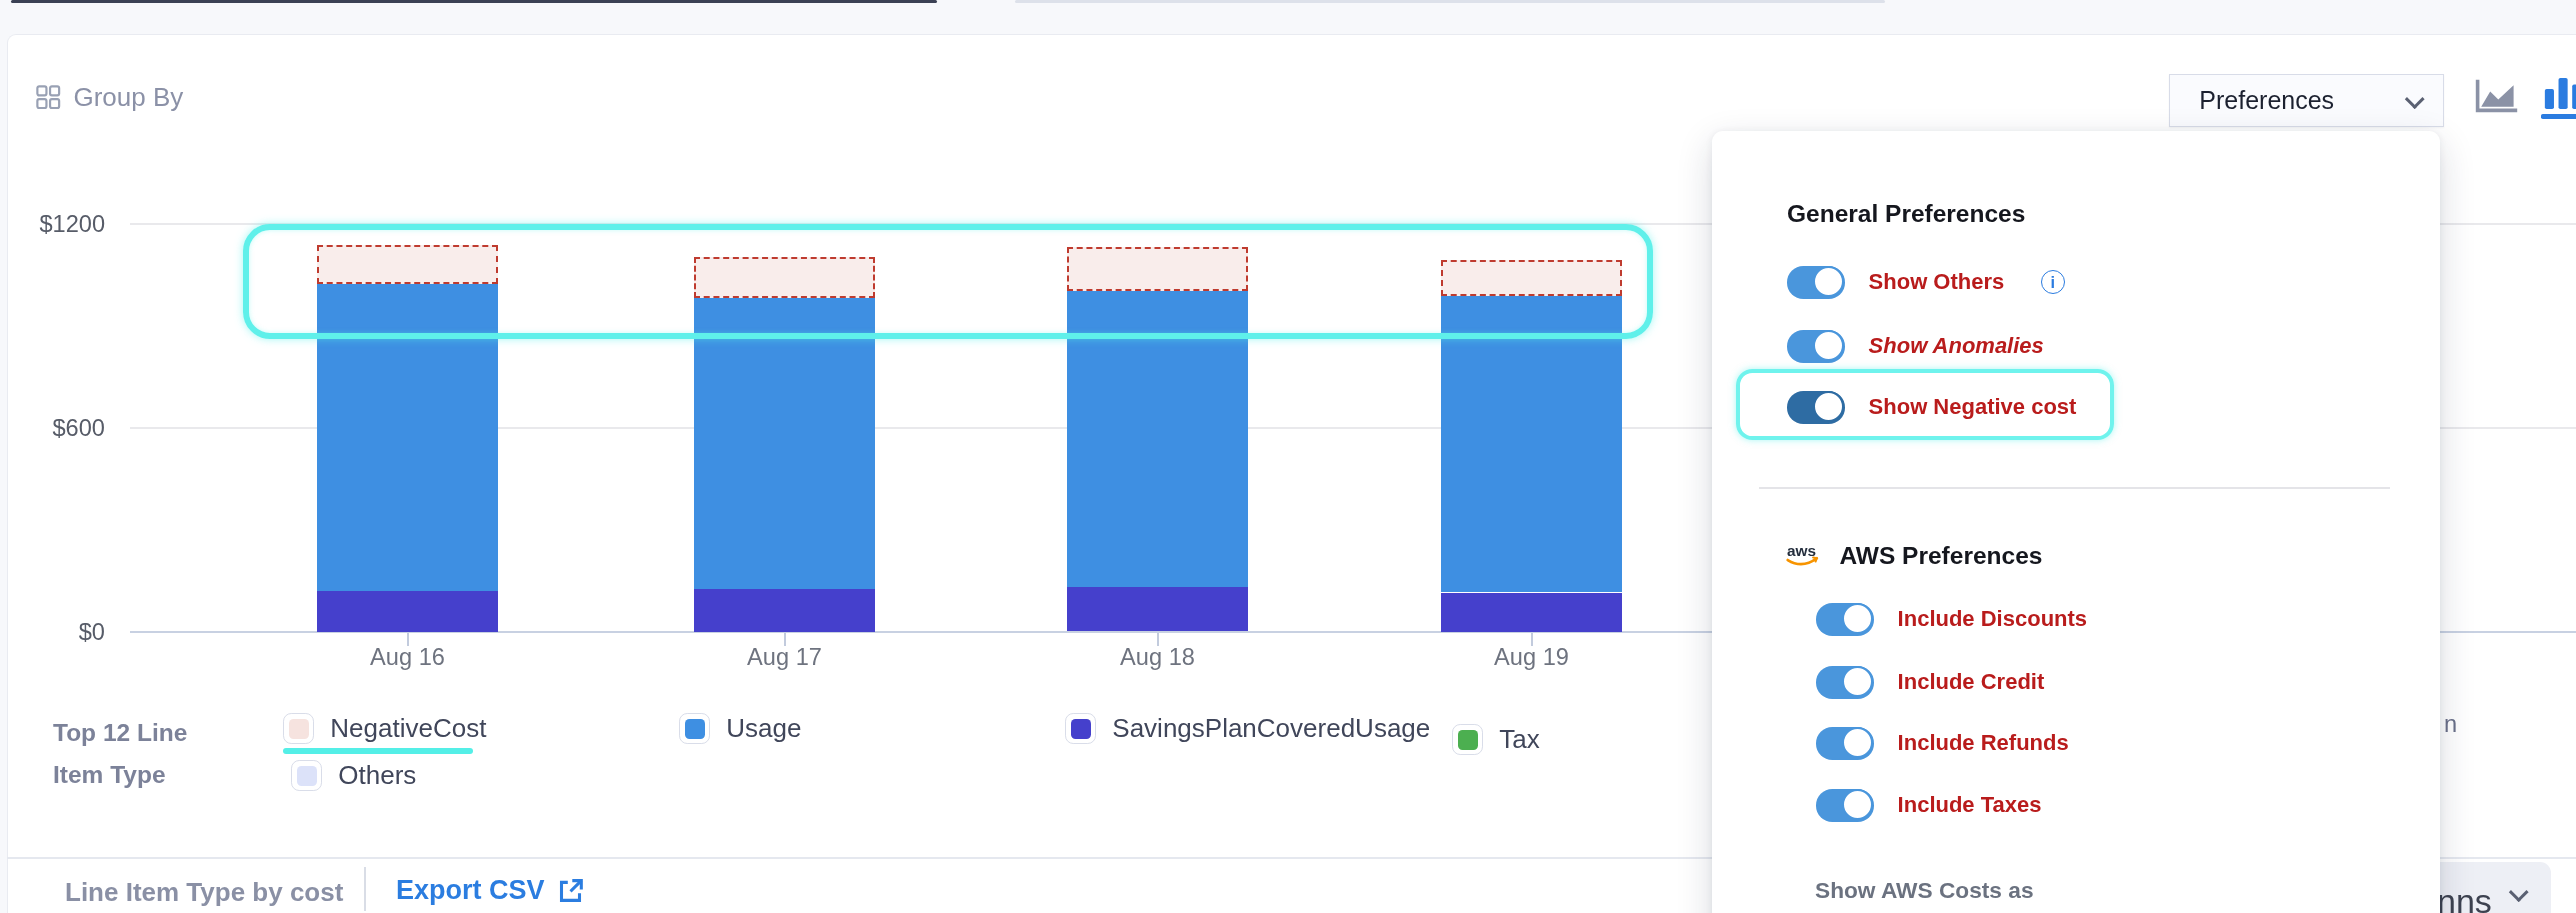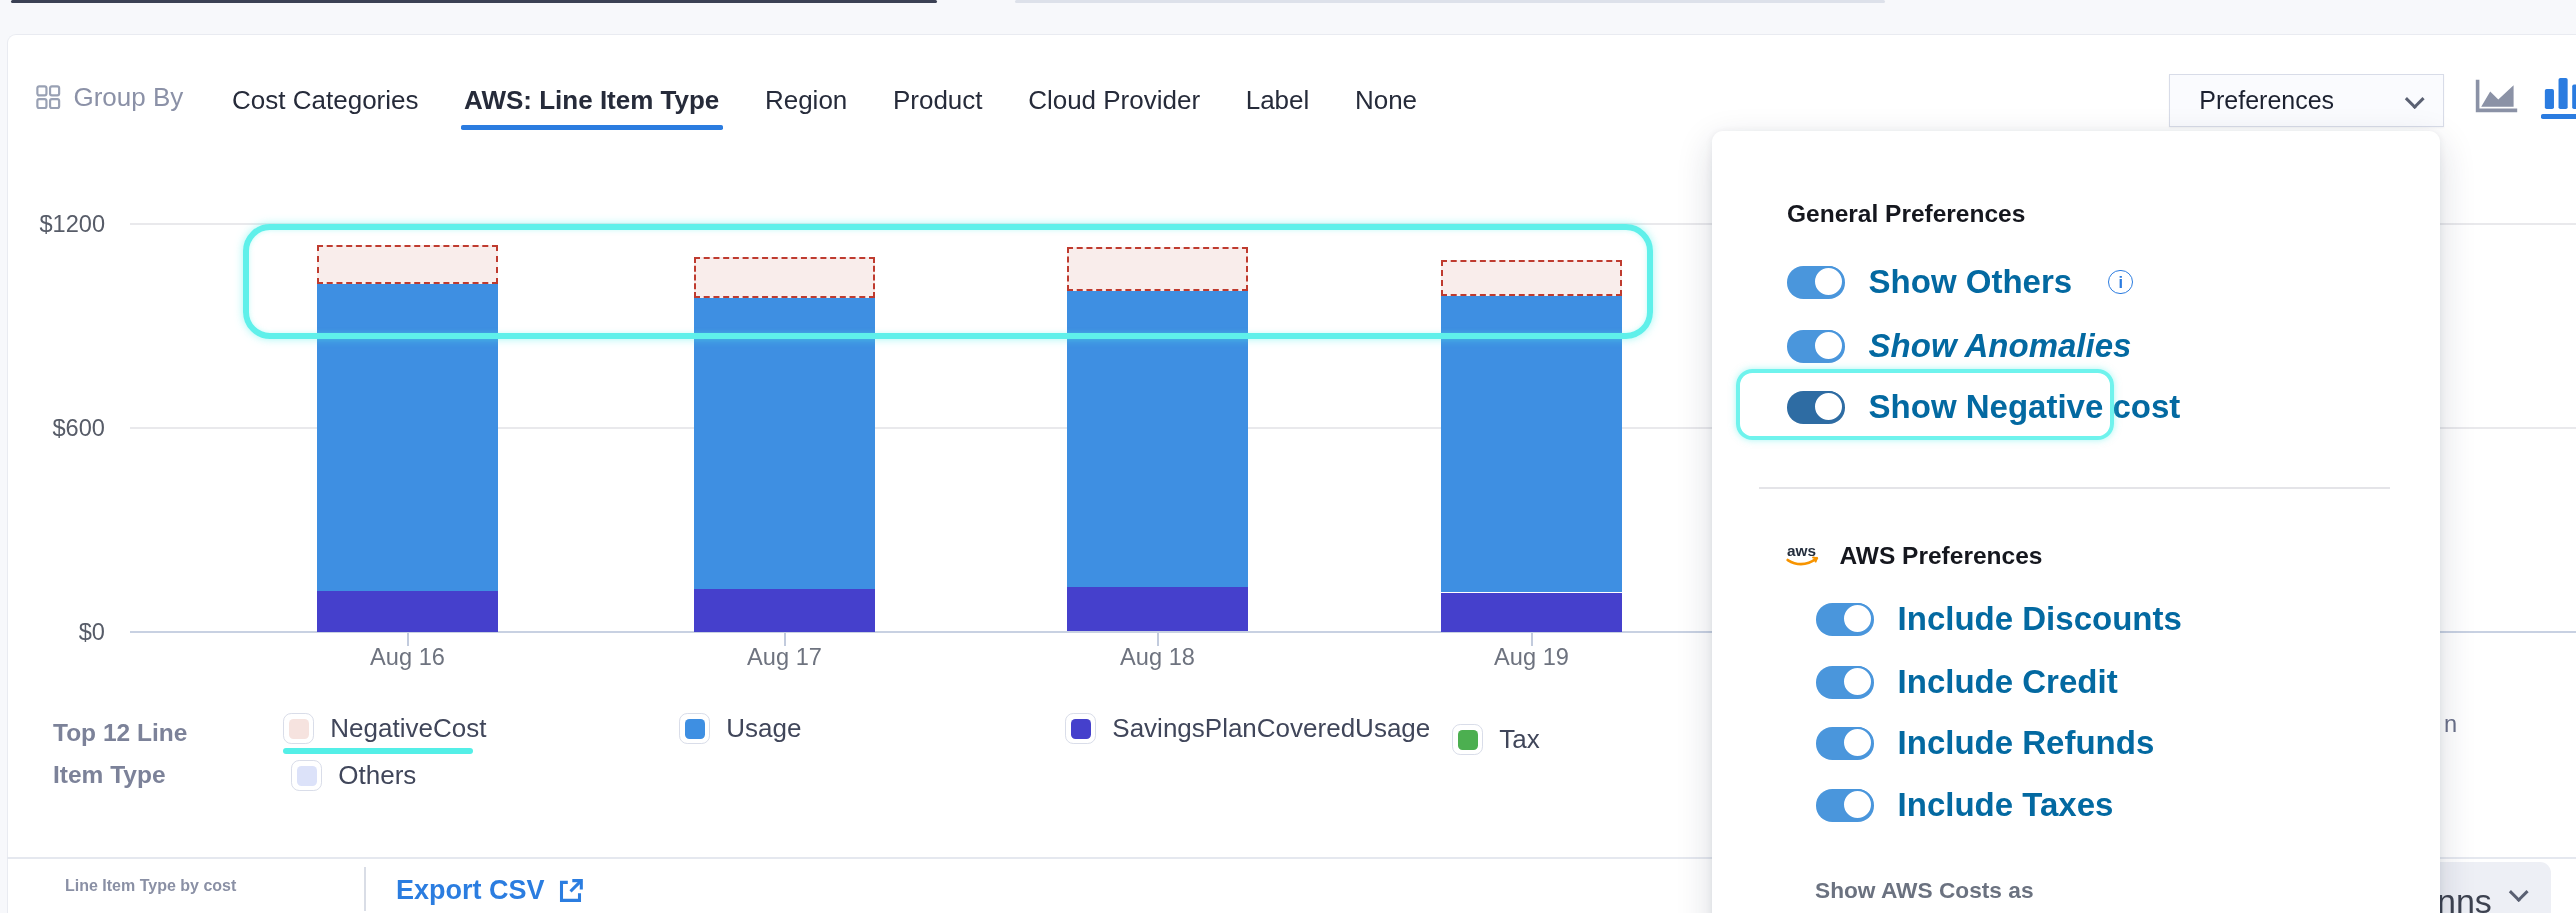--- a/index.html
+++ b/index.html
@@ -70,41 +70,41 @@
   .swatch { width:31px; height:31px; border:1.8px solid #d9dde9; border-radius:8.2px; background:#fff;
     display:flex; align-items:center; justify-content:center; }
   .swatch .fill { width:20px; height:20px; border-radius:4.5px; }
   .legend-item .lbl { font-size:26px; color:#40465a; }
   .legend-underline { position:absolute; left:283px; top:748px; width:190px; height:6.3px;
     background:#54efe7; border-radius:3.6px; }
   .legend-partial { position:absolute; left:2444px; top:711px; font-size:23.6px; color:#6a7089; z-index:2; }
 
   
   .footer-divider { position:absolute; left:7.3px; right:0; top:857px; height:1.8px; background:#e5e8ef; }
-  .footer-title { position:absolute; left:65px; top:877px; font-size:16px; font-weight:700; color:#8a90a5; }
+  .footer-title { position:absolute; left:65px; top:877px; font-size:26px; font-weight:700; color:#8a90a5; }
   .footer-vsep { position:absolute; left:364px; top:867px; width:1.8px; height:44px; background:#d9dde6; }
   .export-link { position:absolute; left:396px; top:875px; display:flex; align-items:center; gap:12.7px;
     color:#2b7de0; font-size:27px; font-weight:700; cursor:pointer; }
   .columns-btn { position:absolute; left:2355px; top:862px; width:196px; height:63px;
     background:#edeff5; border-radius:11px; display:flex; align-items:center; gap:18px;
     padding-left:82px; z-index:8; cursor:pointer; }
   .columns-btn .lbl { font-size:34px; color:#3d4250;margin-top:16px; }
 
   
   .panel { position:absolute; left:1712px; top:131px; width:728px; height:816px;
     background:#ffffff; border-radius:11px; z-index:20;
     box-shadow:0 12.7px 36px rgba(25,32,60,.16), 0 1.8px 7.3px rgba(25,32,60,.08); }
   .panel h3 { position:absolute; font-size:24.5px; font-weight:700; color:#15171e; }
   .toggle-row { position:absolute; display:flex; align-items:center; gap:23.6px; height:36px; }
   .toggle { position:relative; width:58px; height:33px; border-radius:16.3px; background:#4a96dc; cursor:pointer; flex:0 0 auto; }
   .toggle .knob { position:absolute; right:0.9px; top:0.9px; width:31px; height:31px; border-radius:50%;
     background:#fff; border:2.7px solid #4a96dc; }
   .toggle.dark { background:#2e6ca3; }
   .toggle.dark .knob { border-color:#2e6ca3; }
-  .toggle-row .lbl { font-size:33px; font-weight:700; color:#0369a1; white-space:nowrap; }
+  .toggle-row .lbl { font-size:22px; font-weight:700; color:#b91c1c; white-space:nowrap; }
   .info-icon { display:inline-flex; align-items:center; justify-content:center;
     width:24.5px; height:24.5px; border:1.8px solid #2b7ce0; border-radius:50%;
     color:#2b7ce0; font-size:16.3px; font-weight:700; margin-left:12.7px; cursor:pointer; }
   .panel-divider { position:absolute; left:47px; top:356px; width:631px; height:1.8px; background:#e4e4e8; }
   .aws-head { position:absolute; left:73px; top:410px; display:flex; align-items:center; gap:14.5px; }
   .aws-head .txt { font-size:24.5px; font-weight:700; color:#15171e; }
   .panel-footer-label { position:absolute; left:103px; top:746px; font-size:22.7px; font-weight:700; color:#6b7280; }
   .neg-highlight { position:absolute; left:23.6px; top:238px; width:378px; height:71px;
     border:4.5px solid #6ff3ed; border-radius:16.3px;
     box-shadow:0 0 7.3px rgba(84,240,233,.5); pointer-events:none; }
@@ -122,29 +122,20 @@
   <div class="toolbar">
     <div class="groupby">
       <svg width="24.5" height="24.5" viewBox="0 0 27 27">
         <rect x="1.5" y="1.5" width="10" height="10" rx="2" fill="none" stroke="#99a1b4" stroke-width="2.4"></rect>
         <rect x="15.5" y="1.5" width="10" height="10" rx="2" fill="none" stroke="#99a1b4" stroke-width="2.4"></rect>
         <rect x="1.5" y="15.5" width="10" height="10" rx="2" fill="none" stroke="#99a1b4" stroke-width="2.4"></rect>
         <rect x="15.5" y="15.5" width="10" height="10" rx="2" fill="none" stroke="#99a1b4" stroke-width="2.4"></rect>
       </svg>
       <span>Group By</span>
     </div>
-    <div class="tabs" id="tab-list">
-        <div class="tab">Cost Categories</div>
-        <div class="tab active">AWS: Line Item Type</div>
-        <div class="tab">Region</div>
-        <div class="tab">Product</div>
-        <div class="tab">Cloud Provider</div>
-        <div class="tab">Label</div>
-        <div class="tab">None</div>
-      </div>
     <div class="pref-btn">
       <span class="lbl">Preferences</span>
       <span class="chev"></span>
     </div>
     <div class="chart-icons">
       <div class="chart-type">
         <svg width="45" height="36" viewBox="0 0 50 40">
           <path d="M4 2 L4 36 L48 36" fill="none" stroke="#8b92a6" stroke-width="4"></path>
           <path d="M8 32 L18 15 L27 24 L44 8 L44 32 Z" fill="#8b92a6"></path>
         </svg>

